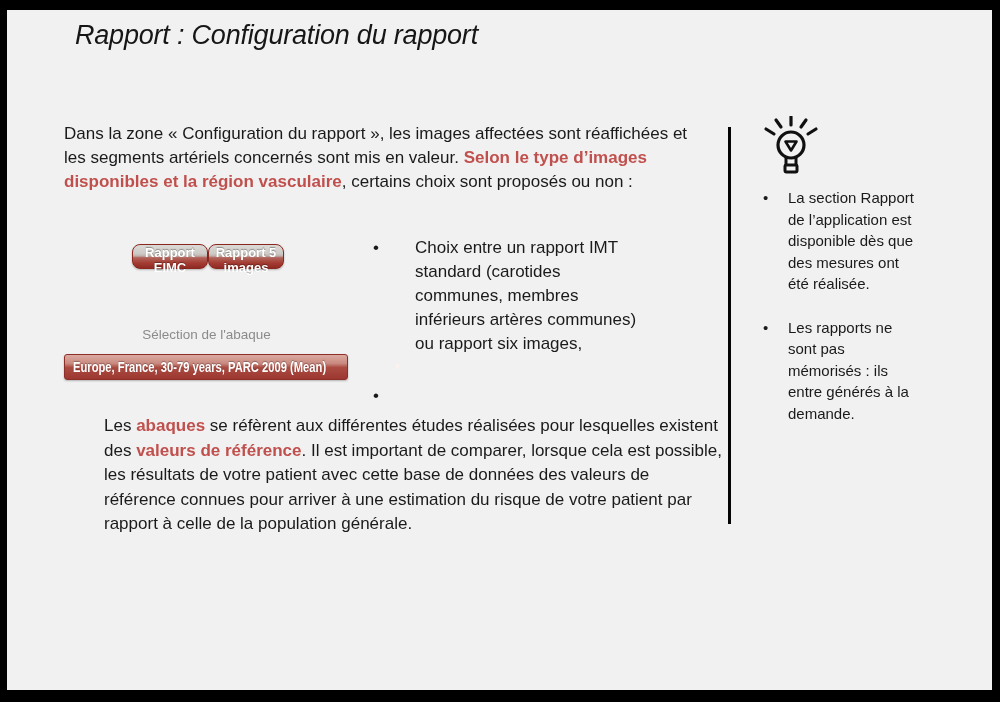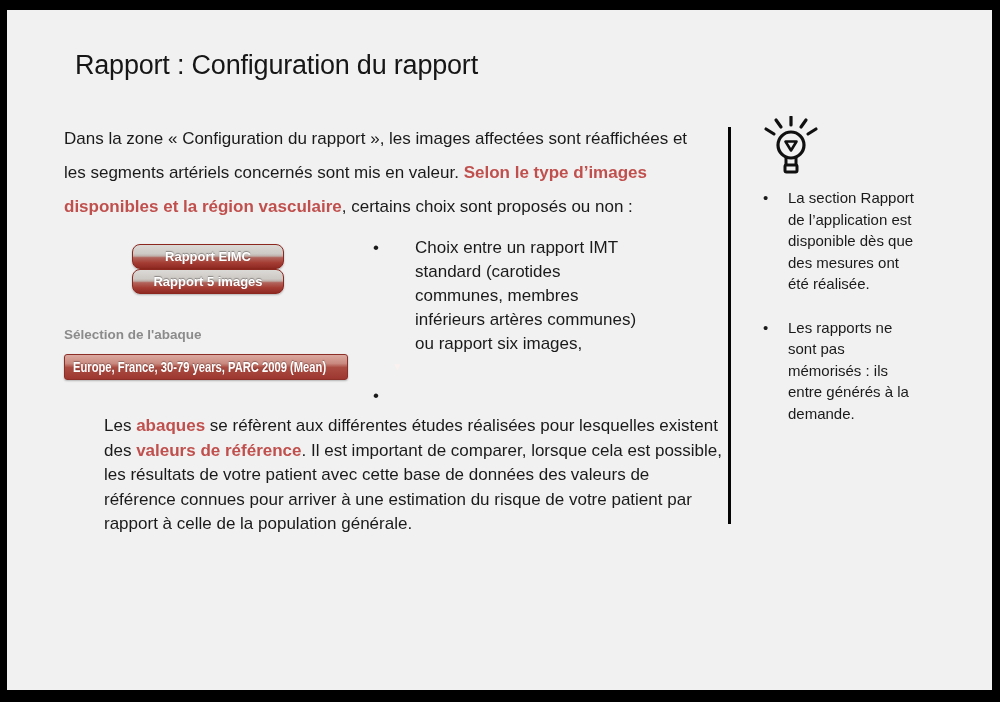--- a/index.html
+++ b/index.html
@@ -9,50 +9,51 @@
   .slide {
     position:relative;
     width:1000px; height:702px;
     background:#f1f1f1;
     border-style:solid; border-color:#000;
     border-width:10px 8px 12px 7px;
     overflow:hidden;
   }
 
   .title {
-    position:absolute; left:68px; top:40px;
+    position:absolute; left:68px; top:10px;
     font-size:27px; font-weight:400; color:#161616;
     letter-spacing:-0.2px;
+    font-style:italic;
   }
 
-  .para { color:#1a1a1a; font-size:17px; line-height:34px; }
+  .para { color:#1a1a1a; font-size:17px; line-height:24px; }
   .p1 { position:absolute; left:57px; top:112px; width:640px; }
   .p2 { position:absolute; left:57px; top:404px; width:618px; line-height:24.5px;margin-left:40px; }
   .red-bold { color:#c0504d; font-weight:bold; }
 
   .btn-stack {
     position:absolute; left:125px; top:234px; width:152px;
-    display:flex; flex-direction:column; 
+    display:flex; flex-direction:row; 
   }
   .glossy-btn {
     height:25px; width:100%;
     border:1px solid #8b271f; border-radius:8px;
     background:linear-gradient(180deg,
       #dcdad7 0%, #cdc9c5 38%, #bfb0aa 48%,
       #b2655c 55%, #a43c33 78%, #8f2a23 100%);
     color:#fff; font-family:"Liberation Sans", sans-serif;
     font-weight:bold; font-size:13px;
     text-shadow:0 -1px 1px rgba(0,0,0,0.35);
     box-shadow:0 1px 2px rgba(0,0,0,0.25);
     cursor:pointer;
   }
 
   .abaque-label {
     position:absolute; left:57px; top:317px; width:285px;
-    color:#8b8b8b; font-weight:bold; font-size:13.5px;
+    text-align:center; color:#8b8b8b; font-weight:normal; font-size:13.5px;
   }
 
   .dropdown {
     position:absolute; left:57px; top:344px; width:284px; height:26px;
     border:1px solid #8c2f28; border-radius:3px;
     background:linear-gradient(180deg,
       #dcaaa1 0%, #c98a80 35%, #b05а4а 50%, #ab4c42 55%, #9c3730 100%);
     background:linear-gradient(180deg,
       #dcaaa1 0%, #c98a80 35%, #ab4c42 52%, #9c3730 100%);
     display:flex; align-items:center;

